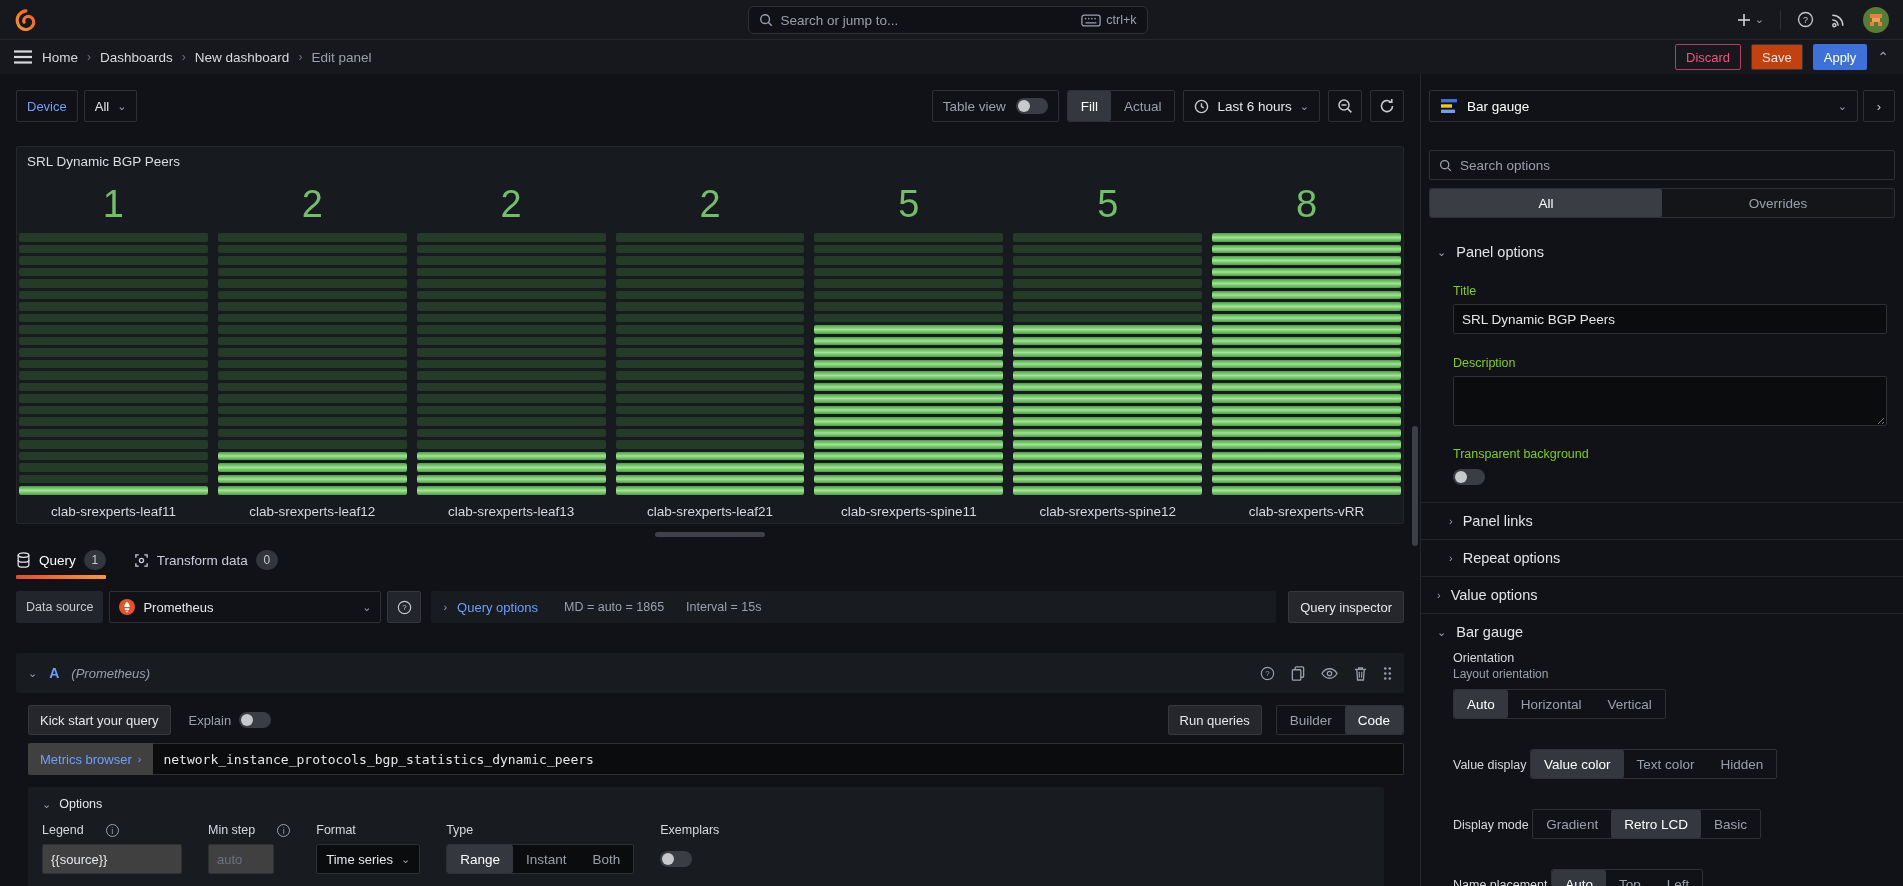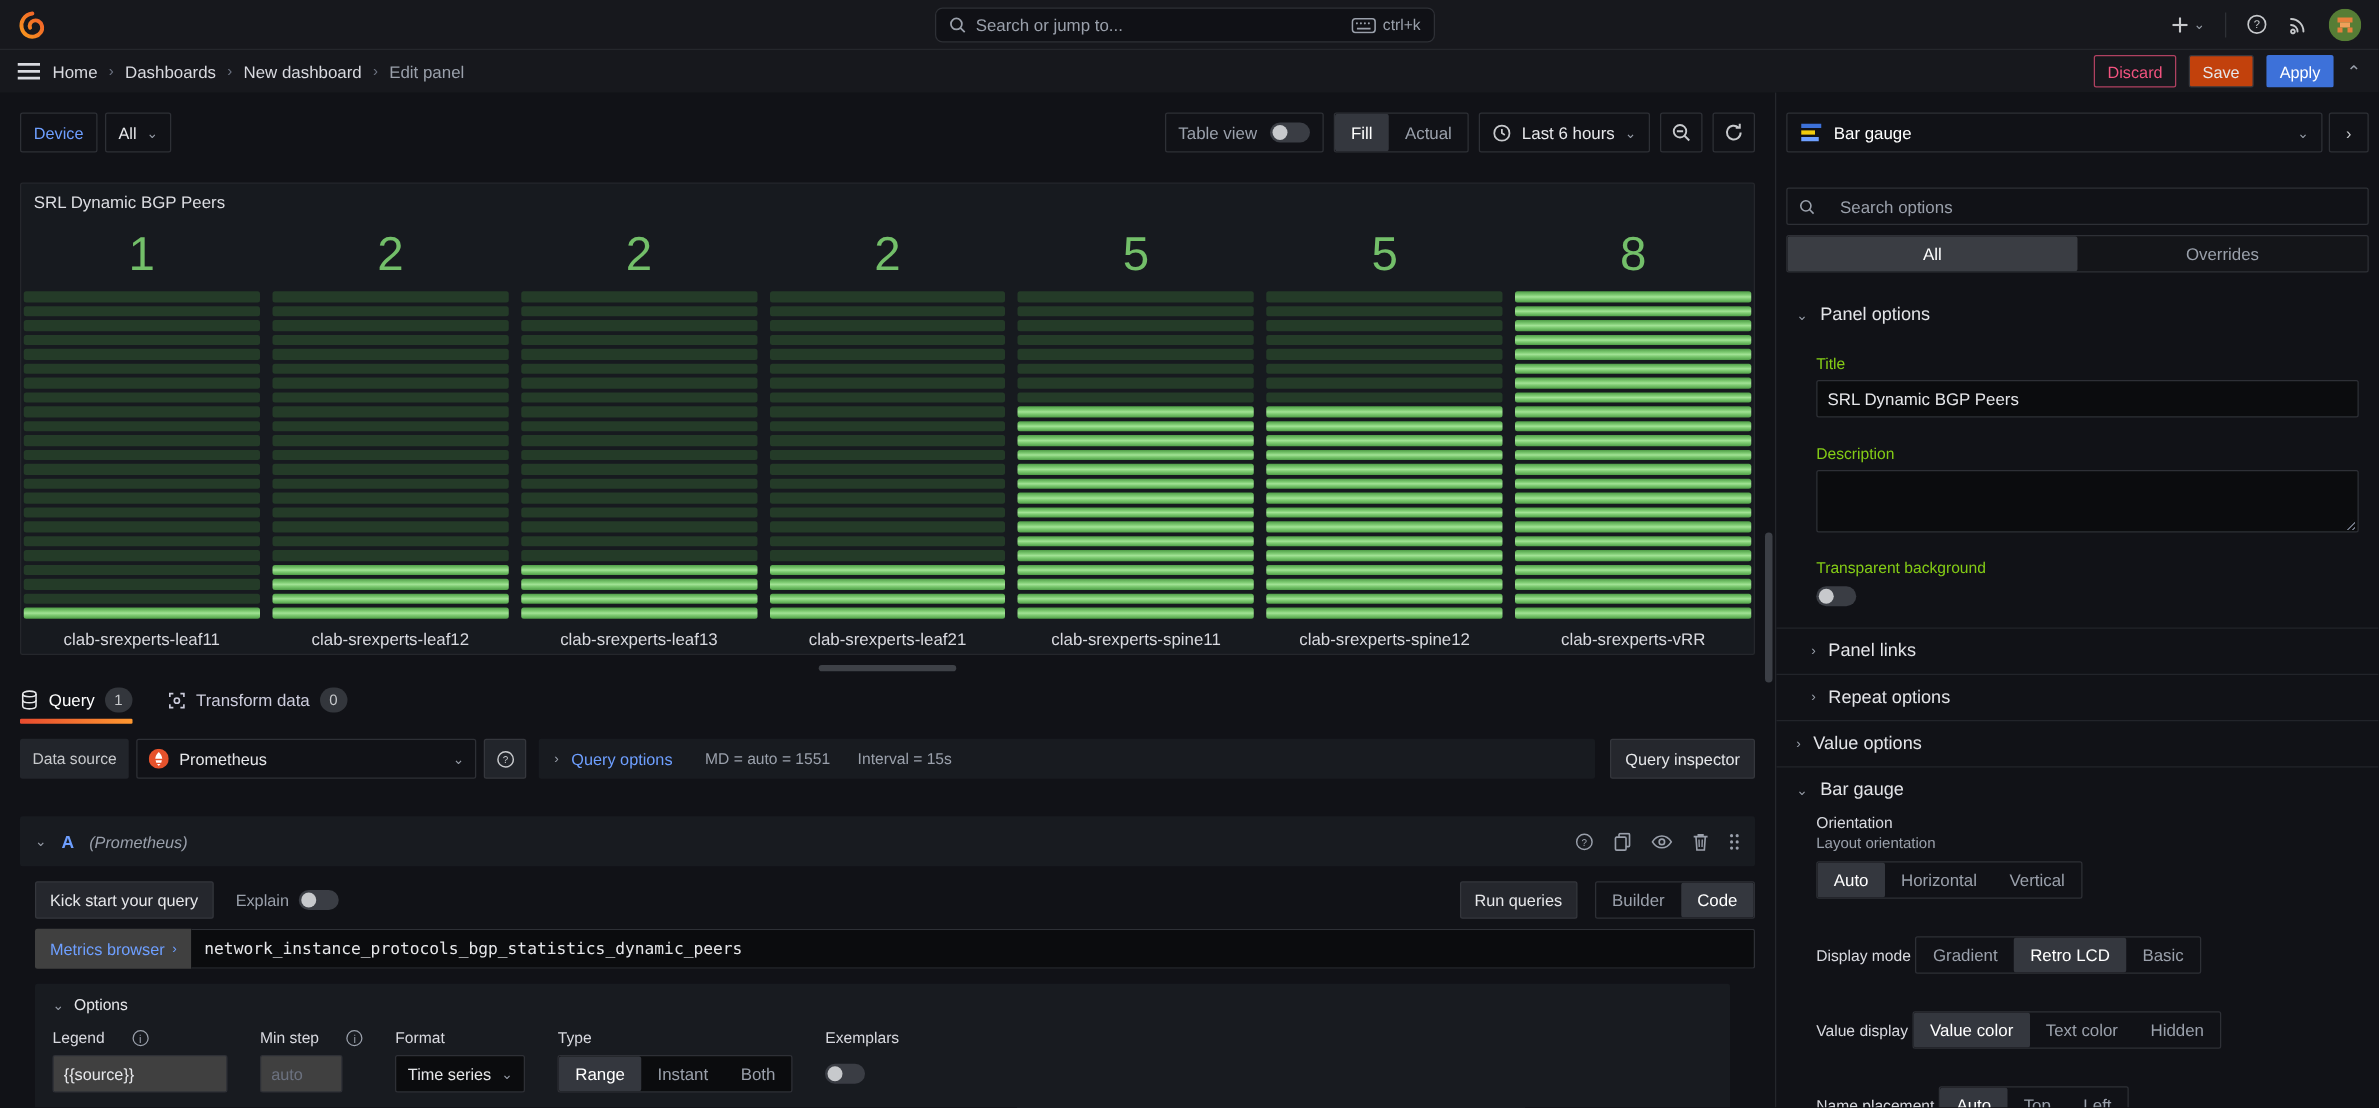--- a/index.html
+++ b/index.html
@@ -81,21 +81,21 @@
   .field .flabel{display:flex;align-items:flex-end;gap:22px;color:#d8d9df;font-size:12.5px;font-weight:500;margin-bottom:7px;}
   .tinput{height:30px;background:#404040;border:1px solid var(--border);border-radius:2px;color:#e6e7ea;padding:0 8px;font-size:13px;font-family:"Liberation Sans",sans-serif;}
   .tinput::placeholder{color:var(--faint);}
   .info{width:13px;height:13px;border-radius:50%;border:1px solid var(--dim);color:var(--dim);font-size:9px;display:inline-flex;align-items:center;justify-content:center;}
   .chev{color:var(--dim);font-size:11px;}
   .main-scroll{position:absolute;right:2px;top:352px;width:6px;height:120px;border-radius:3px;background:#3c3f46;}
   .sidebar{width:483px;border-left:1px solid var(--border-dim);height:100%;overflow:hidden;padding-top:16px;background:var(--bg);}
   .vizrow{display:flex;gap:5px;padding:0 8px;}
   .vizselect{flex:1;height:32px;border:1px solid var(--border);border-radius:2px;display:flex;align-items:center;gap:9px;padding:0 10px;color:#fff;font-size:13.5px;font-weight:500;}
   .vizexpand{width:32px;height:32px;border:1px solid var(--border);border-radius:2px;display:flex;align-items:center;justify-content:center;color:#c7c9cc;cursor:pointer;}
-  .side-search{margin:28px 8px 0 8px;height:30px;border:1px solid var(--border);border-radius:2px;display:flex;align-items:center;gap:20px;padding:12px 9px;background:var(--bg);}
+  .side-search{margin:28px 8px 0 8px;height:30px;border:1px solid var(--border);border-radius:2px;display:flex;align-items:center;gap:8px;padding:12px 9px;background:var(--bg);}
   .side-search input{flex:1;background:transparent;border:none;outline:none;color:#e6e7ea;font-size:13.5px;font-family:"Liberation Sans",sans-serif;}
   .side-search input::placeholder{color:var(--dim);}
   .scope-tabs{margin:8px 8px 0 8px;display:flex;height:30px;border:1px solid var(--border);border-radius:2px;background:#141519;overflow:hidden;}
   .scope-opt{flex:1;display:flex;align-items:center;justify-content:center;color:var(--dim);font-size:13.5px;cursor:pointer;}
   .scope-opt.sel{background:#3a3d43;color:#fff;font-weight:500;border-radius:2px;}
   .sect-head{display:flex;align-items:center;gap:10px;padding:0 16px;color:#e3e4e8;font-size:14.5px;font-weight:500;height:36px;cursor:pointer;}
   .sect-head.top{margin-top:16px;}
   .sub-head{padding-left:28px;}
   .divider{border-top:1px solid #22242a;margin:0;}
   .sect-body{padding:0 16px 0 32px;}
@@ -499,21 +499,21 @@
         <svg width="15" height="15" viewBox="0 0 18 18">
             <circle cx="9" cy="9" r="7.4" stroke="#c7c9cc" stroke-width="1.4" fill="none"></circle>
             <text x="9" y="12.5" font-size="9.5" fill="#c7c9cc" text-anchor="middle" font-family="Liberation Sans">?</text>
           </svg>
       </span>
       <div class="qopts">
         <span style="display:flex;align-items:center;gap:10px;">
           <span class="chev">›</span>
           <span class="lbl">Query options</span>
         </span>
-        <span class="meta">MD = auto = 1551</span>
+        <span class="meta">MD = auto = 1865</span>
         <span class="meta">Interval = 15s</span>
       </div>
       <button class="btn2" style="margin-left:6px;height:32px;">Query inspector</button>
     </div>
 
     <div class="qcard-head">
       <span class="chev">⌄</span>
       <span class="refid">A</span>
       <span class="dsname">(Prometheus)</span>
       <div class="qicons">
@@ -698,33 +698,33 @@
       <div>
         <span class="opt-group-label">Orientation</span>
         <div class="opt-group-desc">Layout orientation</div>
         <div class="seg small mt8">
             <span class="seg-opt sel">Auto</span>
             <span class="seg-opt">Horizontal</span>
             <span class="seg-opt">Vertical</span>
           </div>
       </div>
       <div class="mt22">
+        <span class="opt-group-label">Value display</span>
+        <div class="seg small mt8">
+            <span class="seg-opt sel">Value color</span>
+            <span class="seg-opt">Text color</span>
+            <span class="seg-opt">Hidden</span>
+          </div>
+      </div>
+      <div class="mt22">
         <span class="opt-group-label">Display mode</span>
         <div class="seg small mt8">
             <span class="seg-opt">Gradient</span>
             <span class="seg-opt sel">Retro LCD</span>
             <span class="seg-opt">Basic</span>
-          </div>
-      </div>
-      <div class="mt22">
-        <span class="opt-group-label">Value display</span>
-        <div class="seg small mt8">
-            <span class="seg-opt sel">Value color</span>
-            <span class="seg-opt">Text color</span>
-            <span class="seg-opt">Hidden</span>
           </div>
       </div>
       <div class="mt22">
         <span class="opt-group-label">Name placement</span>
         <div class="seg small mt8">
             <span class="seg-opt sel">Auto</span>
             <span class="seg-opt">Top</span>
             <span class="seg-opt">Left</span>
           </div>
       </div>

